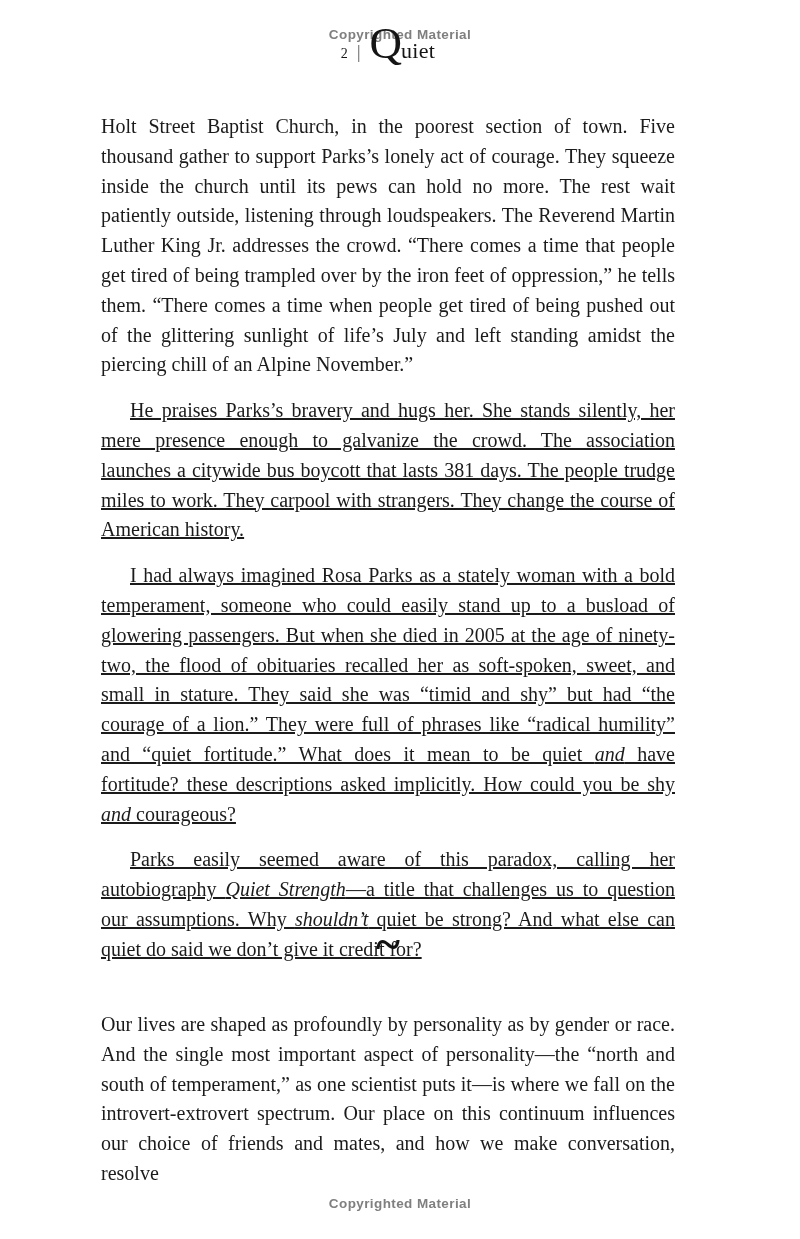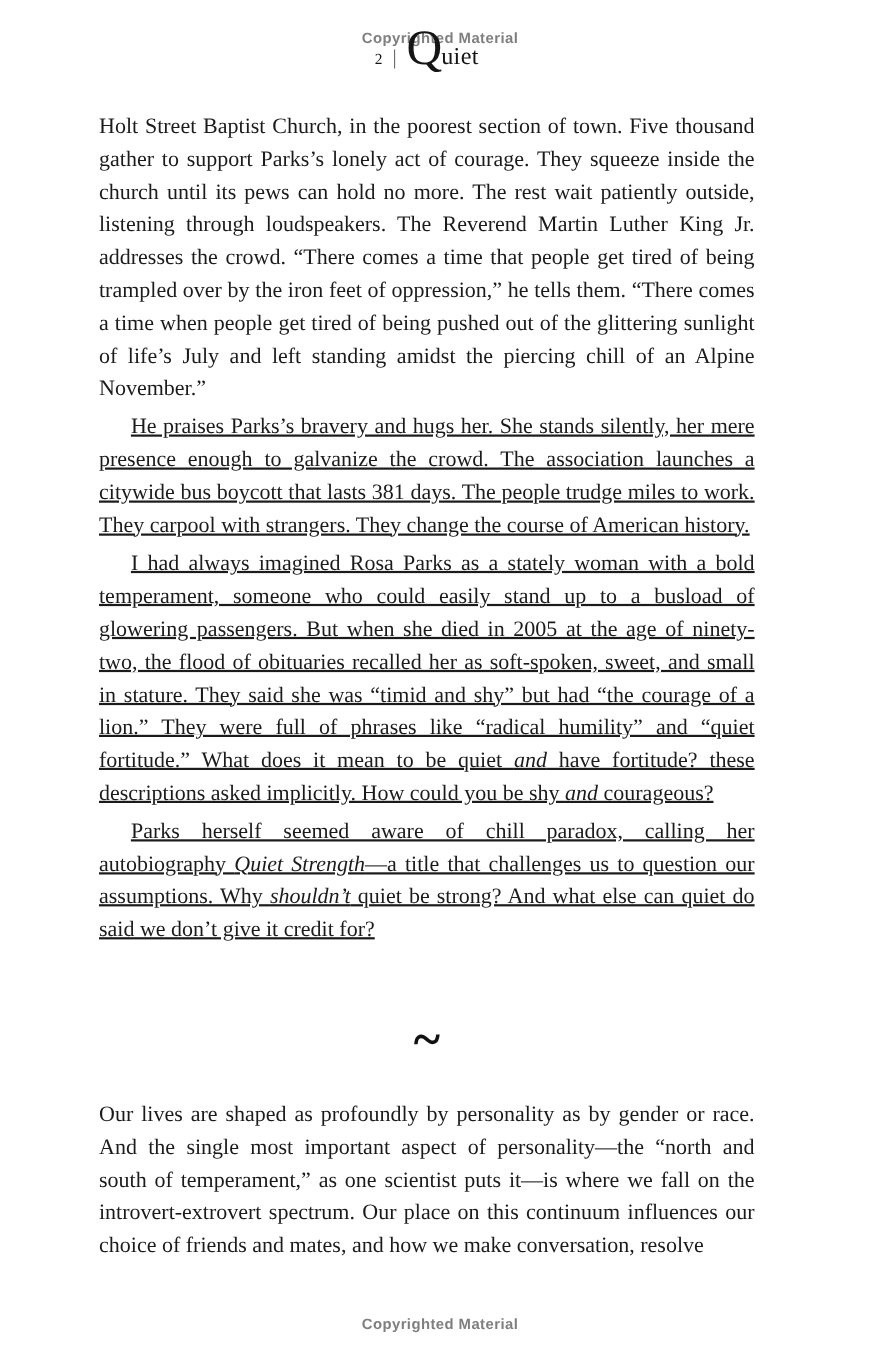--- a/index.html
+++ b/index.html
@@ -68,21 +68,21 @@
     font-size: 20px;
     line-height: 29.8px;
     text-align: justify;
     -moz-text-align-last: left;
     text-align-last: left;
   }
   .body-top { top: 96px; }
   .body-bottom { top: 994px; }
 
   .body-block p {
-    margin: 5px;
+    margin: 16px;
     padding: 0;
   }
   .body-block p.indent {
     text-indent: 29px;
     text-decoration: underline;
   }
   .body-block em {
     font-style: italic;
   }
 
@@ -109,21 +109,21 @@
     <span class="page-num">2</span>
     <span class="sep">|</span>
     <span class="title-initial">Q</span>
     <span class="title-rest">uiet</span>
   </div>
 
   <div class="body-block body-top" id="paras-before">
       <p><span>Holt Street Baptist Church, in the poorest section of town. Five thousand gather to support Parks’s lonely act of courage. They squeeze inside the church until its pews can hold no more. The rest wait patiently outside, listening through loudspeakers. The Reverend Martin Luther King Jr. addresses the crowd. “There comes a time that people get tired of being trampled over by the iron feet of oppression,” he tells them. “There comes a time when people get tired of being pushed out of the glittering sunlight of life’s July and left standing amidst the piercing chill of an Alpine November.”</span></p>
       <p class="indent"><span>He praises Parks’s bravery and hugs her. She stands silently, her mere presence enough to galvanize the crowd. The association launches a citywide bus boycott that lasts 381 days. The people trudge miles to work. They carpool with strangers. They change the course of American history.</span></p>
       <p class="indent"><span>I had always imagined Rosa Parks as a stately woman with a bold temperament, someone who could easily stand up to a busload of glowering passengers. But when she died in 2005 at the age of ninety-two, the flood of obituaries recalled her as soft-spoken, sweet, and small in stature. They said she was “timid and shy” but had “the courage of a lion.” They were full of phrases like “radical humility” and “quiet fortitude.” What does it mean to be quiet </span><em>and</em><span> have fortitude? these descriptions asked implicitly. How could you be shy </span><em>and</em><span> courageous?</span></p>
-      <p class="indent"><span>Parks herself seemed aware of chill paradox, calling her autobiography </span><em>Quiet Strength</em><span>—a title that challenges us to question our assumptions. Why </span><em>shouldn’t</em><span> quiet be strong? And what else can quiet do said we don’t give it credit for?</span></p>
+      <p class="indent"><span>Parks easily seemed aware of this paradox, calling her autobiography </span><em>Quiet Strength</em><span>—a title that challenges us to question our assumptions. Why </span><em>shouldn’t</em><span> quiet be strong? And what else can quiet do said we don’t give it credit for?</span></p>
     </div>
 
   <div class="section-break">~</div>
 
   <div class="body-block body-bottom" id="paras-after">
       <p><span>Our lives are shaped as profoundly by personality as by gender or race. And the single most important aspect of personality—the “north and south of temperament,” as one scientist puts it—is where we fall on the introvert-extrovert spectrum. Our place on this continuum influences our choice of friends and mates, and how we make conversation, resolve</span></p>
     </div>
 
   <div class="notice notice-bottom">Copyrighted Material</div>
 

